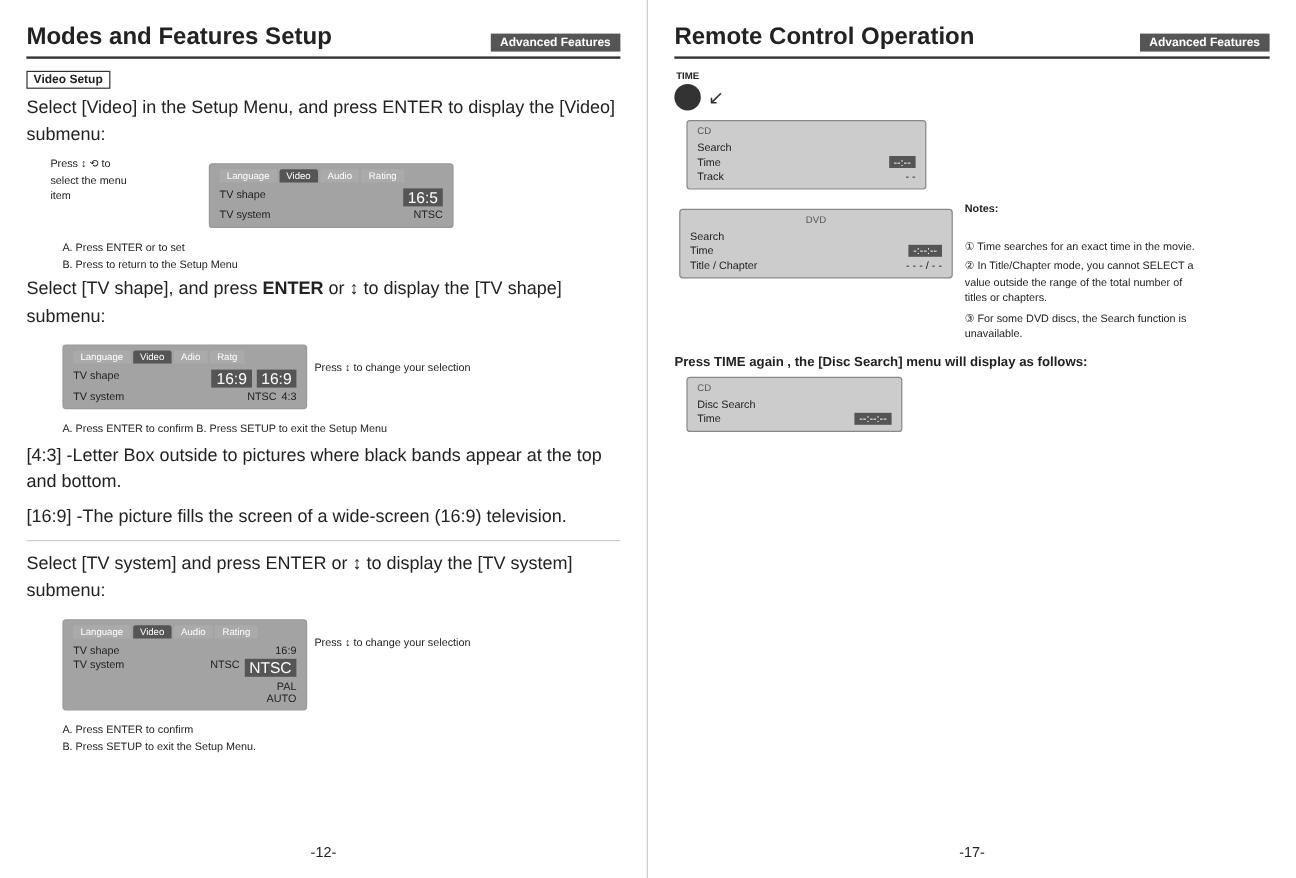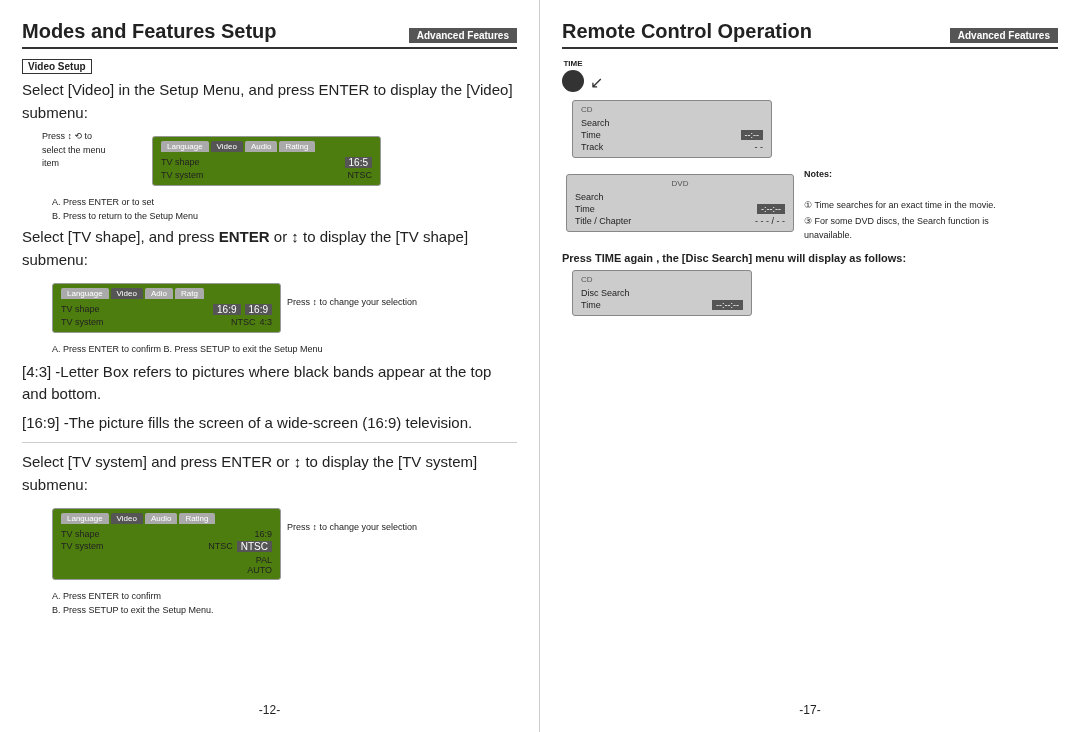--- a/index.html
+++ b/index.html
@@ -60,25 +60,25 @@
       font-size: 15px;
       line-height: 1.5;
       margin-bottom: 6px;
     }
     .indent-block {
       margin-left: 20px;
       font-size: 10px;
       line-height: 1.6;
     }
     .menu-diagram {
-      background: #4d7c0f;
+      background: #a3a3a3;
       border: 1px solid #999;
       border-radius: 3px;
       margin: 6px 0 6px 30px;
-      width: 229px;
+      width: 204px;
       padding: 4px 8px;
       font-size: 9px;
     }
     .menu-diagram-header {
       display: flex;
       gap: 2px;
       margin-bottom: 4px;
     }
     .menu-tab {
       background: #aaa;
@@ -93,21 +93,21 @@
     .menu-row {
       display: flex;
       justify-content: space-between;
       padding: 1px 0;
       font-size: 9px;
     }
     .menu-row .highlight {
       background: #555;
       color: #fff;
       padding: 0 4px;
-      font-size: 10px;
+      font-size: 13px;
     }
     .caption-text {
       font-size: 9px;
       margin: 3px 0 3px 30px;
       line-height: 1.5;
     }
     .note-bold {
       font-weight: bold;
     }
     .emphasis {
@@ -240,21 +240,21 @@
       <span class="page-title">Modes and Features Setup</span>
       <span class="header-badge">Advanced Features</span>
     </div>
 
     <div>
       <span class="section-label">Video Setup</span>
     </div>
 
     <p class="body-text">Select [Video] in the Setup Menu, and press ENTER to display the [Video] submenu:</p>
 
-    <div style="display:flex; align-items:flex-start; margin-bottom:4px;">
+    <div style="display:flex; align-items:flex-start; margin-bottom:4px;gap:22px;">
       <div class="indent-block" style="width:80px; font-size:9px; line-height:1.5;">
         Press ↕ ⟲ to<br>select the menu<br>item
       </div>
       <div class="menu-diagram">
         <div class="menu-diagram-header">
           <span class="menu-tab">Language</span>
           <span class="menu-tab active">Video</span>
           <span class="menu-tab">Audio</span>
           <span class="menu-tab">Rating</span>
         </div>
@@ -301,21 +301,21 @@
           </span>
         </div>
       </div>
       <div style="margin-left:6px; font-size:9px; margin-top:20px;">Press ↕ to change your selection</div>
     </div>
 
     <div class="caption-text">
       <span>A.  Press ENTER to confirm     B.  Press SETUP to exit the Setup Menu</span>
     </div>
 
-    <p class="body-text" style="margin-left:0; margin-top:4px;">[4:3] -Letter Box refers to pictures where black bands appear at the top and bottom.</p>
+    <p class="body-text" style="margin-left:0; margin-top:4px;">[4:3] -Letter Box outside to pictures where black bands appear at the top and bottom.</p>
     <p class="body-text">[16:9] -The picture fills the screen of a wide-screen (16:9) television.</p>
 
     <hr class="divider">
 
     <p class="body-text">
       Select [TV system] and press ENTER or ↕ to display the [TV system] submenu:
     </p>
 
     <div style="display:flex; align-items:flex-start; margin-bottom:4px;">
       <div class="menu-diagram" style="margin-left:30px;">
@@ -397,20 +397,21 @@
           <span class="cd-highlight">-:--:--</span>
         </div>
         <div class="cd-menu-row">
           <span>Title / Chapter</span>
           <span>- - - / - -</span>
         </div>
       </div>
       <div class="notes-box" style="margin-left:10px; margin-top:0;">
         <span class="notes-title">Notes:</span>
         <p class="small-note" style="margin-top:17px;">① Time searches for an exact time in the movie.</p>
+        <p class="small-note" style="margin-top:3px;">② In Title/Chapter mode, you cannot SELECT a value outside the range of the total number of titles or chapters.</p>
         <p class="small-note" style="margin-top:3px;">③ For some DVD discs, the Search function is unavailable.</p>
       </div>
     </div>
 
 
     <p class="press-time-text" style="font-size:11px; font-weight:bold; margin: 6px 0;">Press  TIME again , the [Disc Search] menu will display as follows:</p>
 
     <div class="disc-search-diagram">
       <div class="disc-cd-label">CD</div>
       <div class="cd-menu-row">

